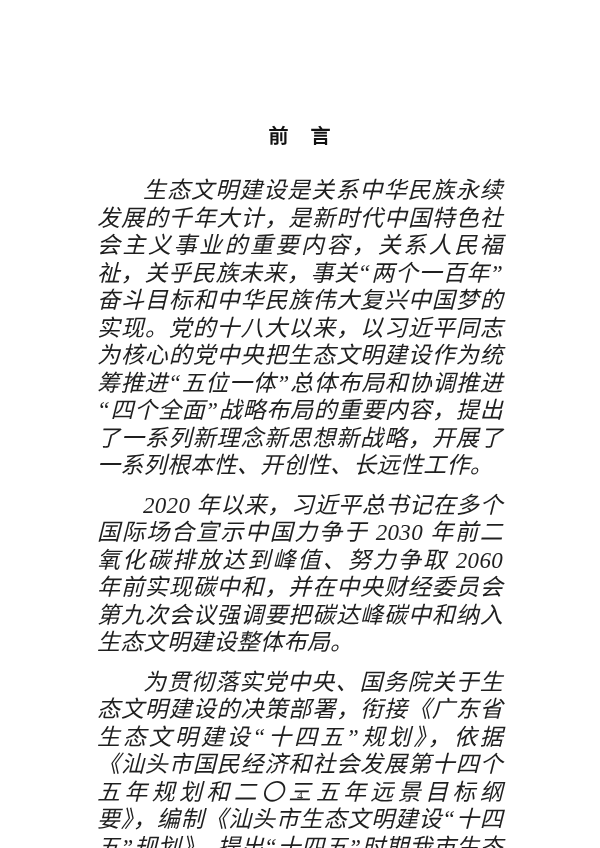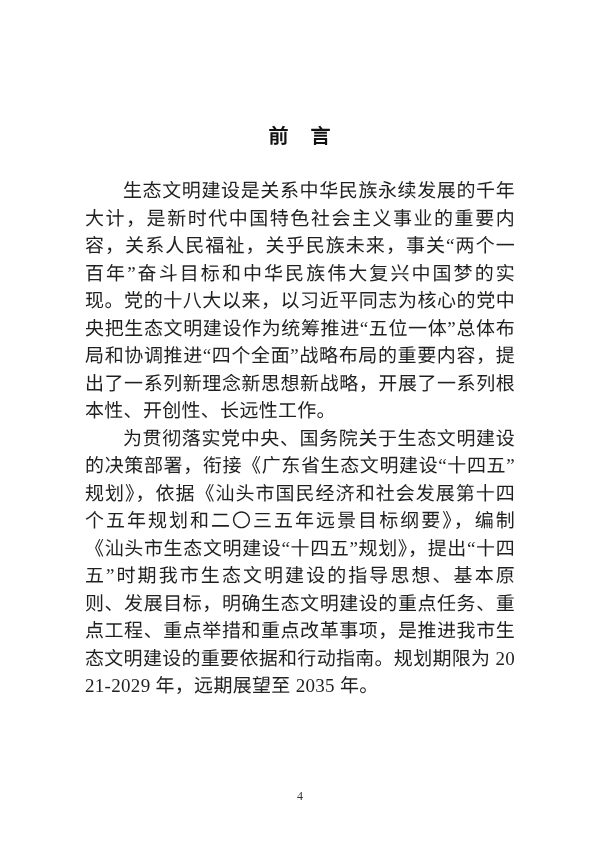--- a/index.html
+++ b/index.html
@@ -24,43 +24,45 @@
   }
   .doc-title {
     margin: 0 0 28px 0;
     text-align: center;
     font-size: 20px;
     font-weight: bold;
     letter-spacing: 1px;
     color: #111111;
   }
   .doc-body p {
-    margin: 0;
-    font-size: 19px;
+    margin: 12px;
+    font-size: 23px;
     line-height: 27.5px;
     text-align: justify;
     text-indent: 2em;
     letter-spacing: 0.3px;
     word-break: break-all;
+    font-style: italic;
   }
   .page-number {
     position: absolute;
     left: 0;
     right: 0;
     bottom: 44px;
     text-align: center;
     font-size: 12px;
     color: #333333;
   }
 </style>
 </head>
 <body>
 
 <div class="page">
   <h1 class="doc-title">前　言</h1>
 
   <div class="doc-body">
     <p>生态文明建设是关系中华民族永续发展的千年大计，是新时代中国特色社会主义事业的重要内容，关系人民福祉，关乎民族未来，事关“两个一百年”奋斗目标和中华民族伟大复兴中国梦的实现。党的十八大以来，以习近平同志为核心的党中央把生态文明建设作为统筹推进“五位一体”总体布局和协调推进“四个全面”战略布局的重要内容，提出了一系列新理念新思想新战略，开展了一系列根本性、开创性、长远性工作。</p>
+    <p>2020 年以来，习近平总书记在多个国际场合宣示中国力争于 2030 年前二氧化碳排放达到峰值、努力争取 2060 年前实现碳中和，并在中央财经委员会第九次会议强调要把碳达峰碳中和纳入生态文明建设整体布局。</p>
     <p>为贯彻落实党中央、国务院关于生态文明建设的决策部署，衔接《广东省生态文明建设“十四五”规划》，依据《汕头市国民经济和社会发展第十四个五年规划和二〇三五年远景目标纲要》，编制《汕头市生态文明建设“十四五”规划》，提出“十四五”时期我市生态文明建设的指导思想、基本原则、发展目标，明确生态文明建设的重点任务、重点工程、重点举措和重点改革事项，是推进我市生态文明建设的重要依据和行动指南。规划期限为 2021-2029 年，远期展望至 2035 年。</p>
   </div>
 
   <div class="page-number">4</div>
 </div>
 
 </body></html>

